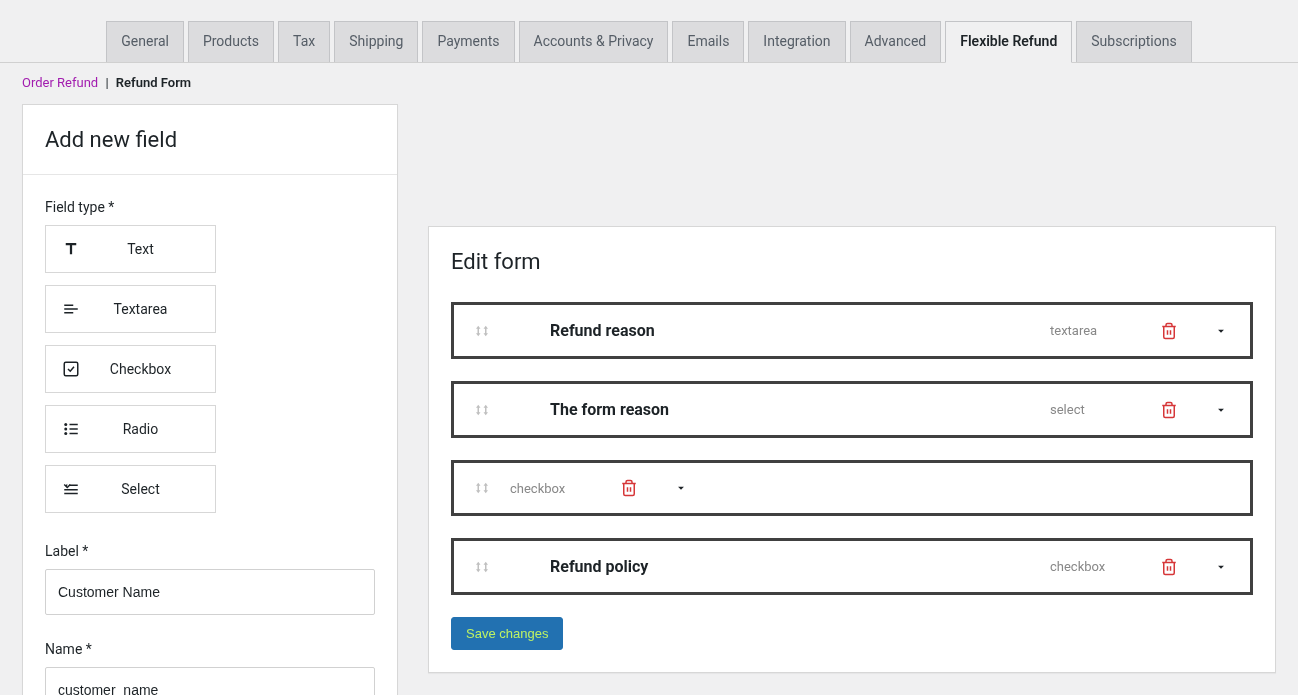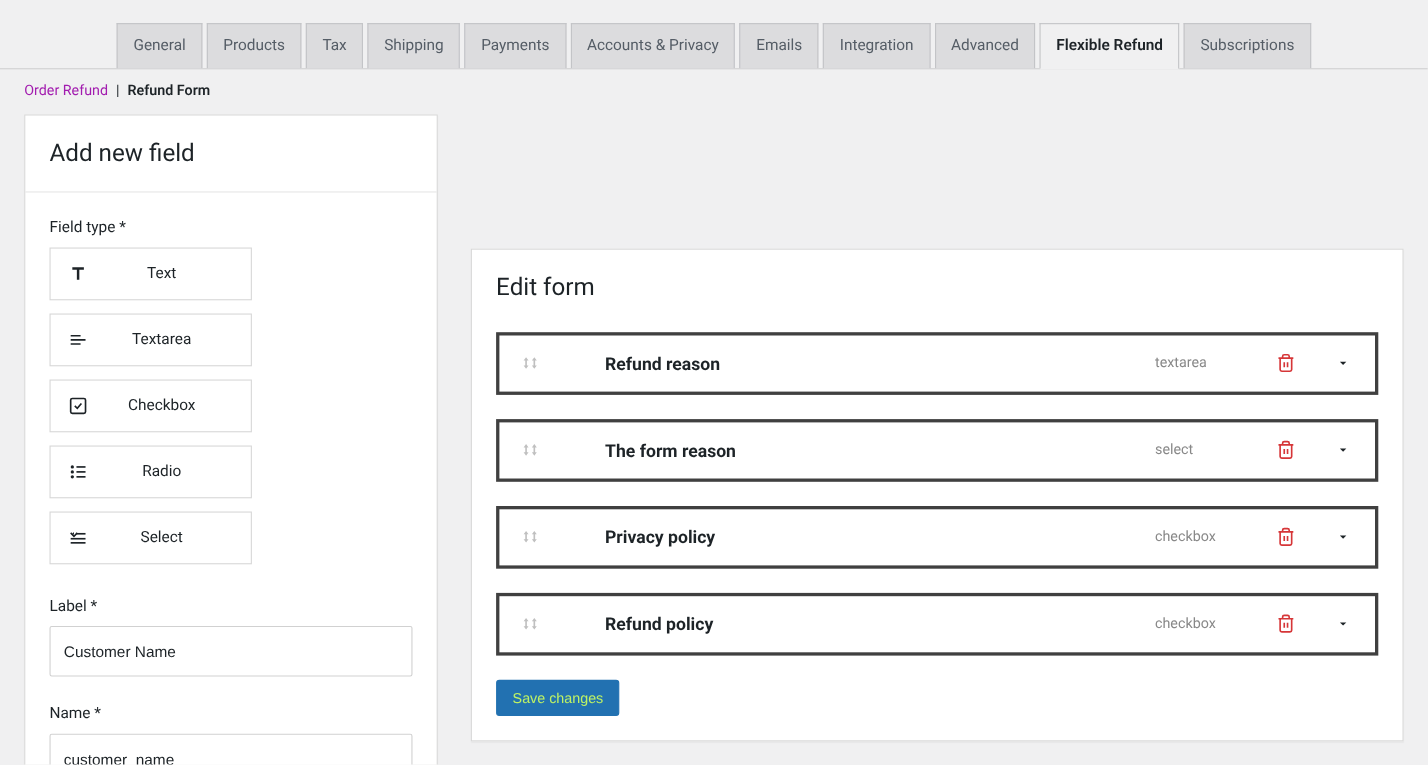--- a/index.html
+++ b/index.html
@@ -80,21 +80,21 @@
     color: #1d2327;
     margin-bottom: 10px;
   }
   .field-types {
     display: flex;
     flex-wrap: wrap;
     gap: 12px;
     margin-bottom: 30px;
   }
   .ft-option {
-    width: 184px;
+    width: 171px;
     height: 48px;
     border: 1px solid #d7d7d7;
     display: flex;
     align-items: center;
     padding-left: 14px;
     cursor: pointer;
     gap: 12px;
     font-size: 14px;
     color: #1d2327;
   }
@@ -325,21 +325,20 @@
               </svg>
           </span>
         </div>
 
         <div class="form-item">
           <span class="drag-handle">
             <svg width="18" height="18" viewBox="0 0 24 24" fill="currentColor">
                 <path d="M7 5l-3 4h2v6H4l3 4 3-4H8V9h2L7 5zm10 0l-3 4h2v6h-2l3 4 3-4h-2V9h2l-3-4z"></path>
               </svg>
           </span>
-          <span class="item-title">Privacy policy</span>
           <span class="item-type">checkbox</span>
           <span class="trash">
             <svg width="18" height="18" viewBox="0 0 24 24" fill="none" stroke="currentColor" stroke-width="2">
                 <path d="M3 6h18M8 6V4a2 2 0 012-2h4a2 2 0 012 2v2m3 0v14a2 2 0 01-2 2H7a2 2 0 01-2-2V6h14zM10 11v6M14 11v6"></path>
               </svg>
           </span>
           <span class="chevron">
             <svg width="14" height="14" viewBox="0 0 24 24" fill="currentColor">
                 <path d="M7 10l5 5 5-5H7z"></path>
               </svg>

